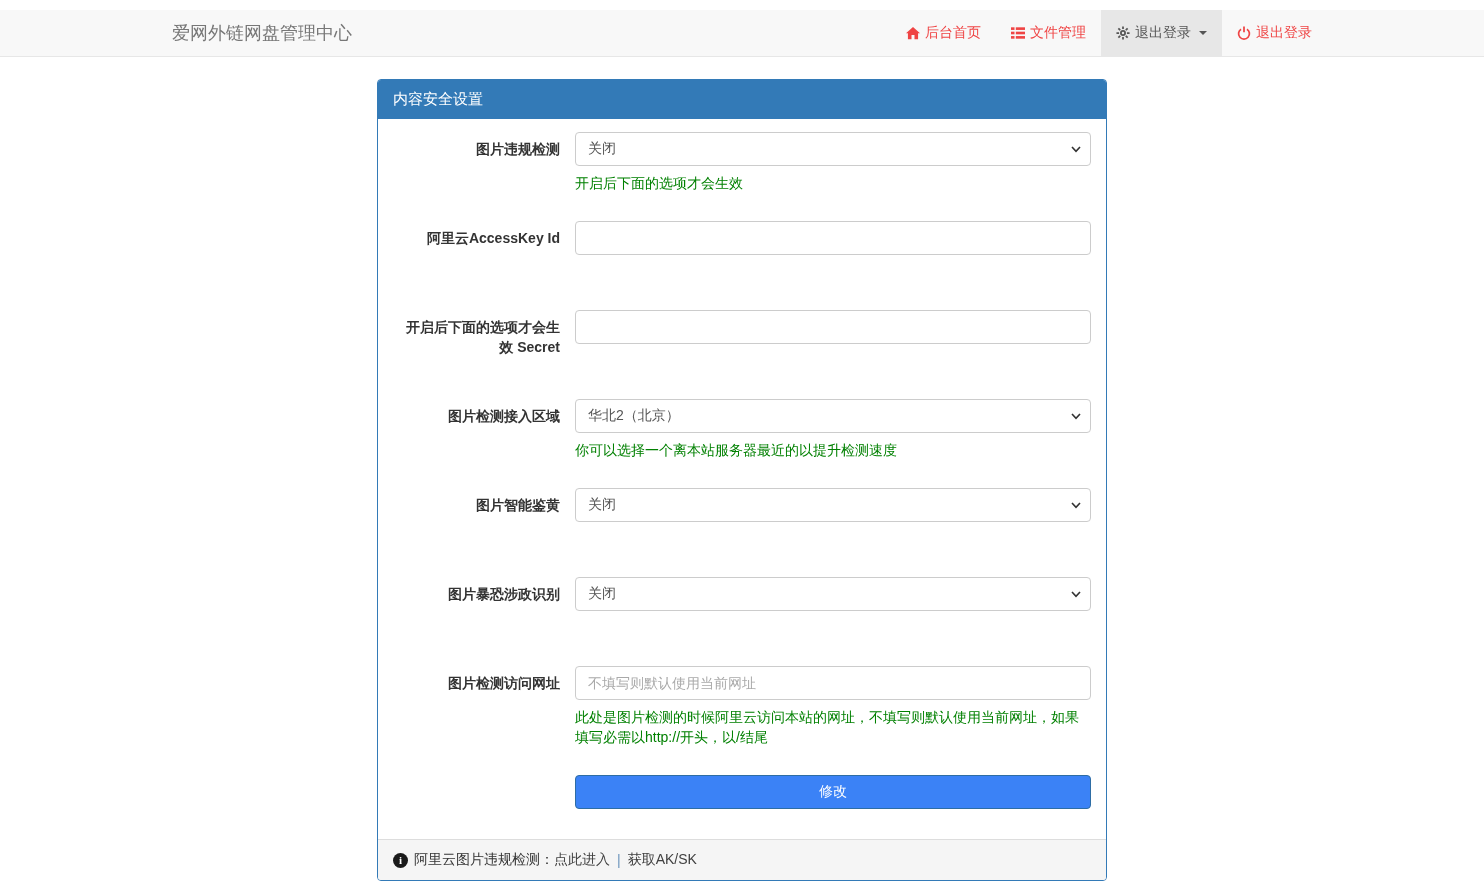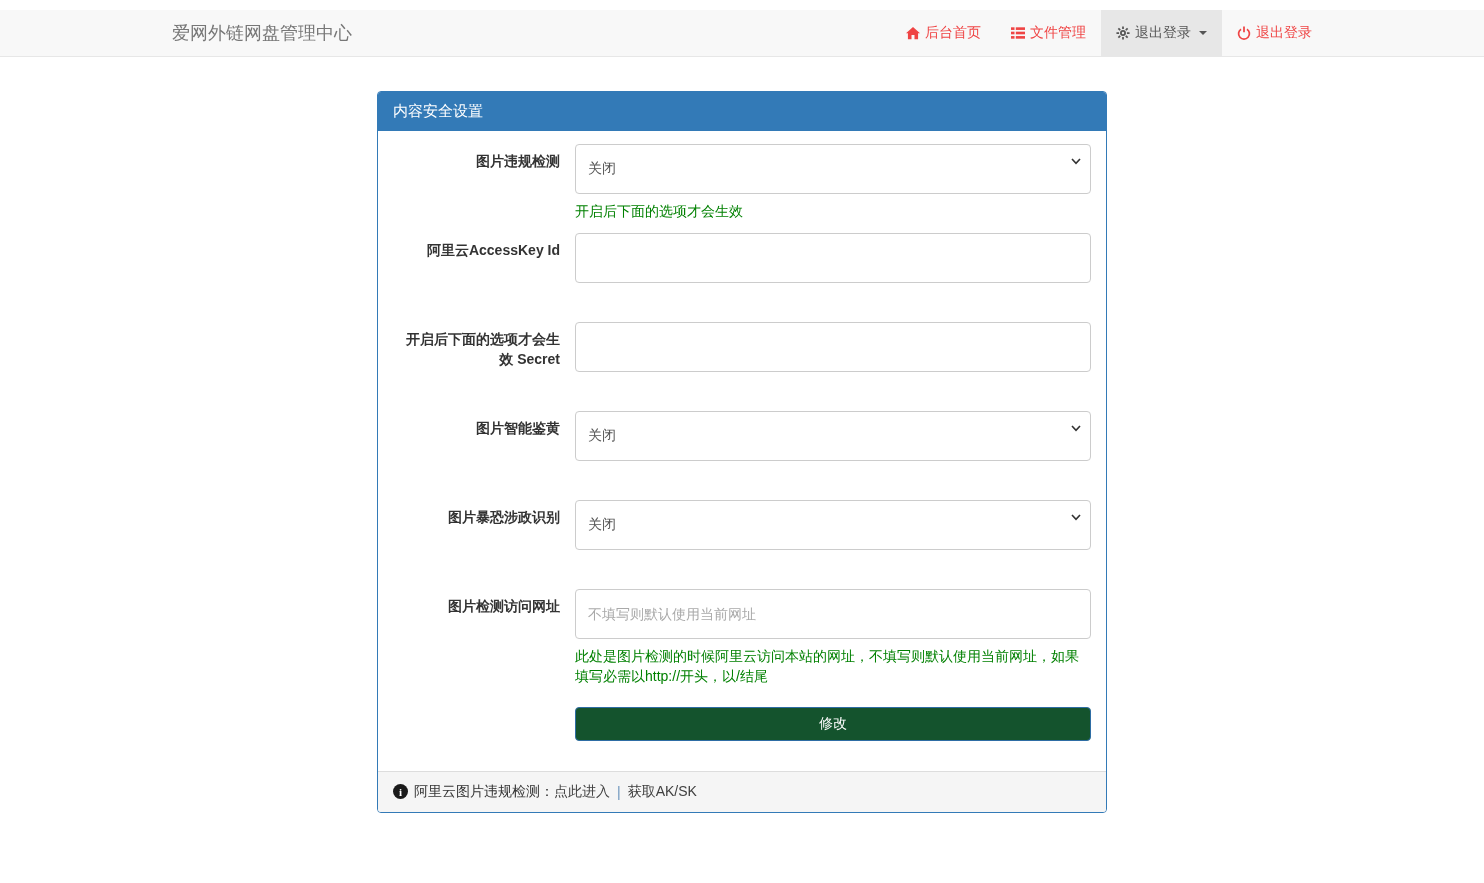--- a/index.html
+++ b/index.html
@@ -64,21 +64,21 @@
     border-top: 4px dashed;
     border-top: 4px solid;
     border-right: 4px solid transparent;
     border-left: 4px solid transparent;
   }
 
   
   .main { padding: 22px 0 40px; }
   .panel {
     width: 730px;
-    margin: 12px auto;
+    margin: 0 auto;
     border: 1px solid #337ab7;
     border-radius: 4px;
     background: #fff;
   }
   .panel-heading {
     background: #337ab7;
     color: #fff;
     padding: 10px 15px;
     font-size: 15px;
     border-radius: 3px 3px 0 0;
@@ -93,21 +93,21 @@
     padding: 7px 15px 0 0;
     text-align: right;
     font-weight: bold;
     color: #333;
     line-height: 1.45;
   }
   .control-col { flex: 1; min-width: 0; }
   .form-control {
     display: block;
     width: 100%;
-    height: 50px;
+    height: 34px;
     padding: 6px 12px;
     font-size: 14px;
     line-height: 1.42857;
     color: #555;
     background: #fff;
     border: 1px solid #ccc;
     border-radius: 4px;
     font-family: inherit;
   }
   .form-control::placeholder { color: #a9a9a9; opacity: 1; }
@@ -130,21 +130,21 @@
     margin: 7px 0 0;
     color: #008000;
     line-height: 1.45;
   }
   .submit-group { min-height: 0; margin-top: 20px; }
   .btn-primary {
     display: block;
     width: 100%;
     height: 34px;
     padding: 6px 12px;
-    background: #14532d;
+    background: #3b82f6;
     border: 1px solid #2e6da4;
     border-radius: 4px;
     color: #fff;
     font-size: 14px;
     font-family: inherit;
     cursor: pointer;
   }
 
   
   .panel-footer {
@@ -267,20 +267,36 @@
           </div>
         </div>
 
         <div class="form-group">
           <label class="control-label">开启后下面的选项才会生效 Secret</label>
           <div class="control-col">
             <input type="text" class="form-control" style="">
           </div>
         </div>
 
+        <div class="form-group">
+          <label class="control-label">图片检测接入区域</label>
+          <div class="control-col">
+            <div class="select-wrap">
+              <select class="form-control">
+                <option>华北2（北京）</option>
+              </select>
+              <span class="chev">
+                <svg viewBox="0 0 12 12" width="12" height="12" fill="none" stroke="#333" stroke-width="1.6">
+                    <polyline points="2,4 6,8.4 10,4"></polyline>
+                  </svg>
+              </span>
+            </div>
+            <p class="help-block">你可以选择一个离本站服务器最近的以提升检测速度</p>
+          </div>
+        </div>
 
         <div class="form-group">
           <label class="control-label">图片智能鉴黄</label>
           <div class="control-col">
             <div class="select-wrap">
               <select class="form-control">
                 <option>关闭</option>
               </select>
               <span class="chev">
                 <svg viewBox="0 0 12 12" width="12" height="12" fill="none" stroke="#333" stroke-width="1.6">

